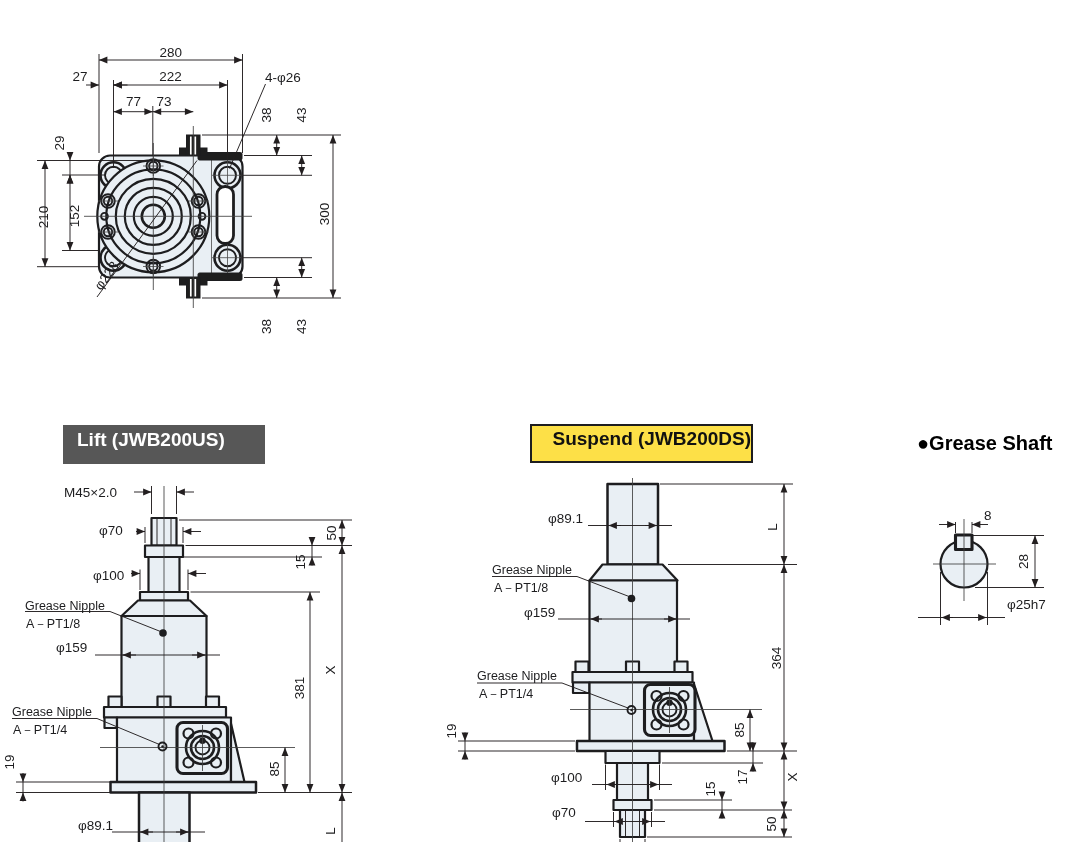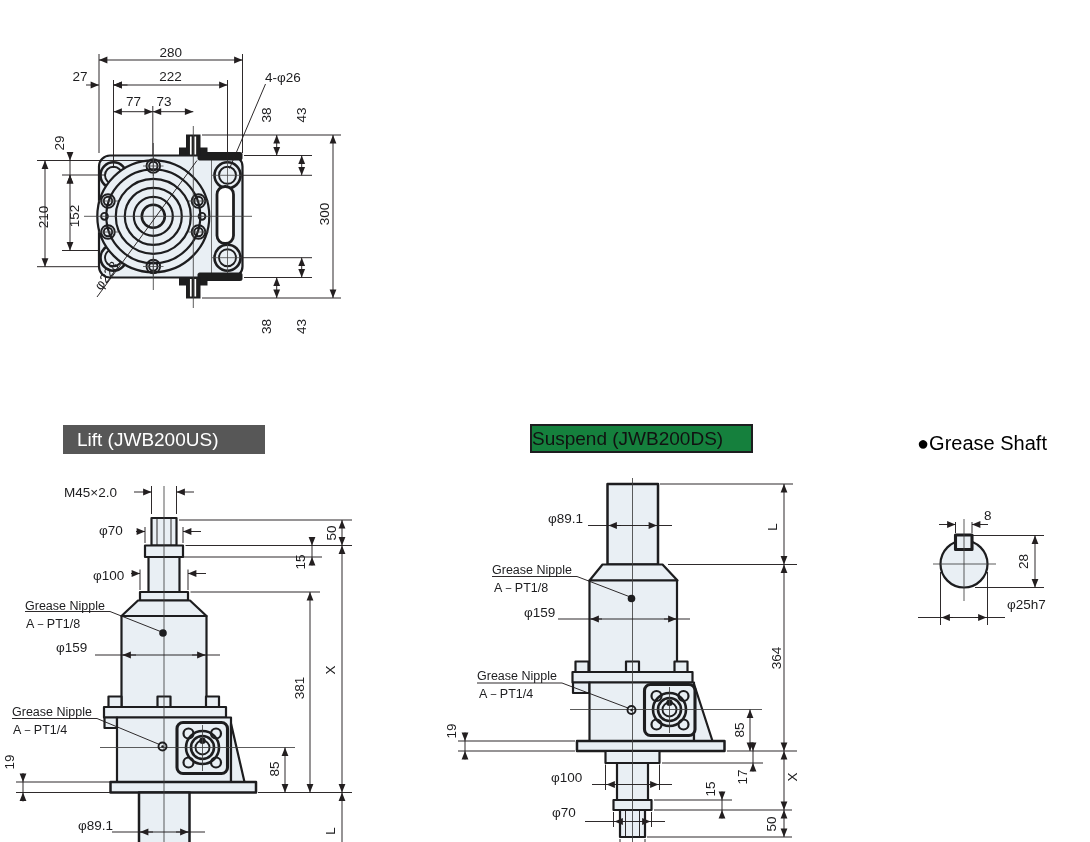--- a/index.html
+++ b/index.html
@@ -1,23 +1,23 @@
 <!DOCTYPE html>
 <html><head>
 <meta charset="utf-8">
 <style>
   html,body{margin:0;padding:0;background:#ffffff;}
   #stage{position:relative;width:1090px;height:842px;background:#fff;overflow:hidden;
          font-family:"Liberation Sans",sans-serif;margin-top:40px;}
   #drawing{position:absolute;left:0;top:0;}
-  .vtitle{position:absolute;box-sizing:border-box;font-weight:normal;font-size:19px;
-          height:29px;line-height:29px;white-space:nowrap;}
+  .vtitle{position:absolute;box-sizing:border-box;font-weight:bold;font-size:19px;
+          height:39px;line-height:29px;white-space:nowrap;}
   #lift-title{left:63px;top:385px;width:202px;background:#575757;color:#fff;padding-left:14px;}
-  #suspend-title{left:530px;top:384px;width:223px;background:#15803d;color:#111;
-                 border:2px solid #1d1d1f;text-align:left;line-height:25px;}
+  #suspend-title{left:530px;top:384px;width:223px;background:#fde047;color:#111;
+                 border:2px solid #1d1d1f;text-align:right;line-height:25px;}
   #input-title{left:917px;top:389px;color:#000;font-size:20px;}
   
   .f  {fill:#e9eff4;stroke:#1d1d1f;stroke-width:2.2;stroke-linejoin:round;}
   .f25{fill:#e9eff4;stroke:#1d1d1f;stroke-width:2.5;stroke-linejoin:round;}
   .f3 {fill:#e9eff4;stroke:#1d1d1f;stroke-width:3.1;stroke-linejoin:round;}
   .wf {fill:#ffffff;stroke:#1d1d1f;stroke-width:2.8;}
   .nf {fill:none;stroke:#1d1d1f;stroke-width:2.2;}
   .nf26{fill:none;stroke:#1d1d1f;stroke-width:2.6;}
   .nf2{fill:none;stroke:#1d1d1f;stroke-width:1.9;}
   .blk{fill:#1e1e1e;stroke:#1d1d1f;stroke-width:1;}

